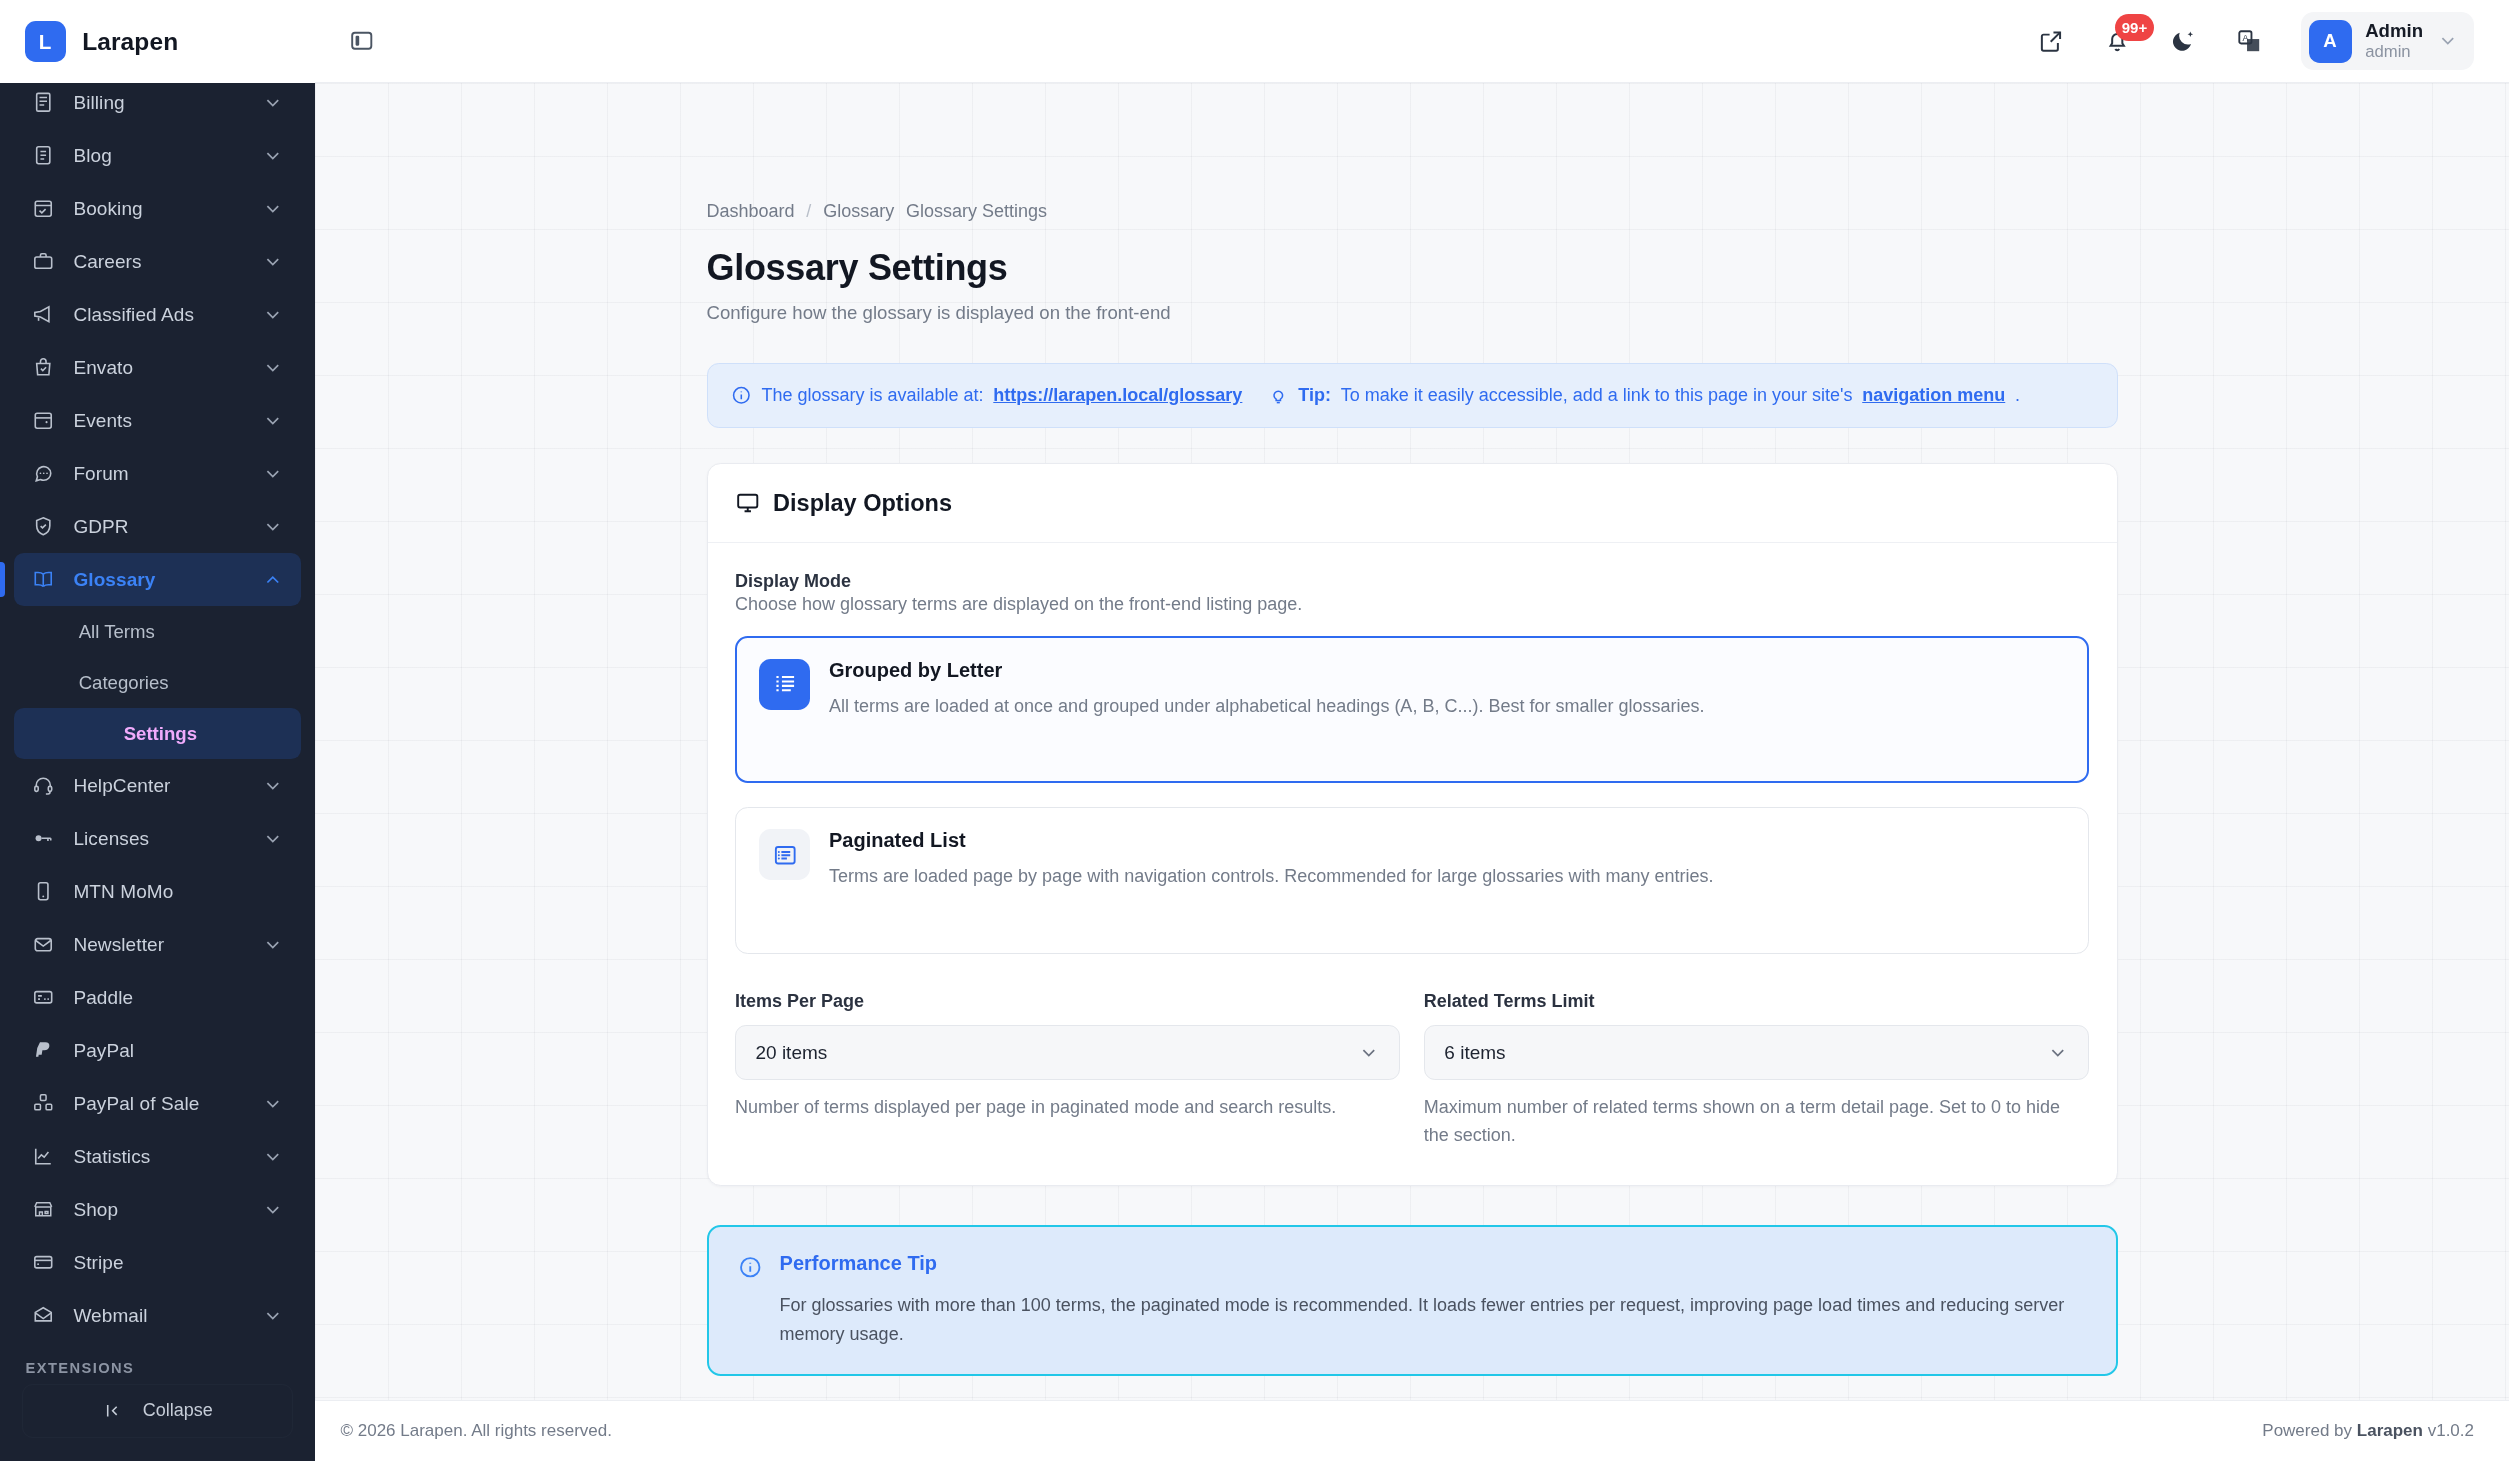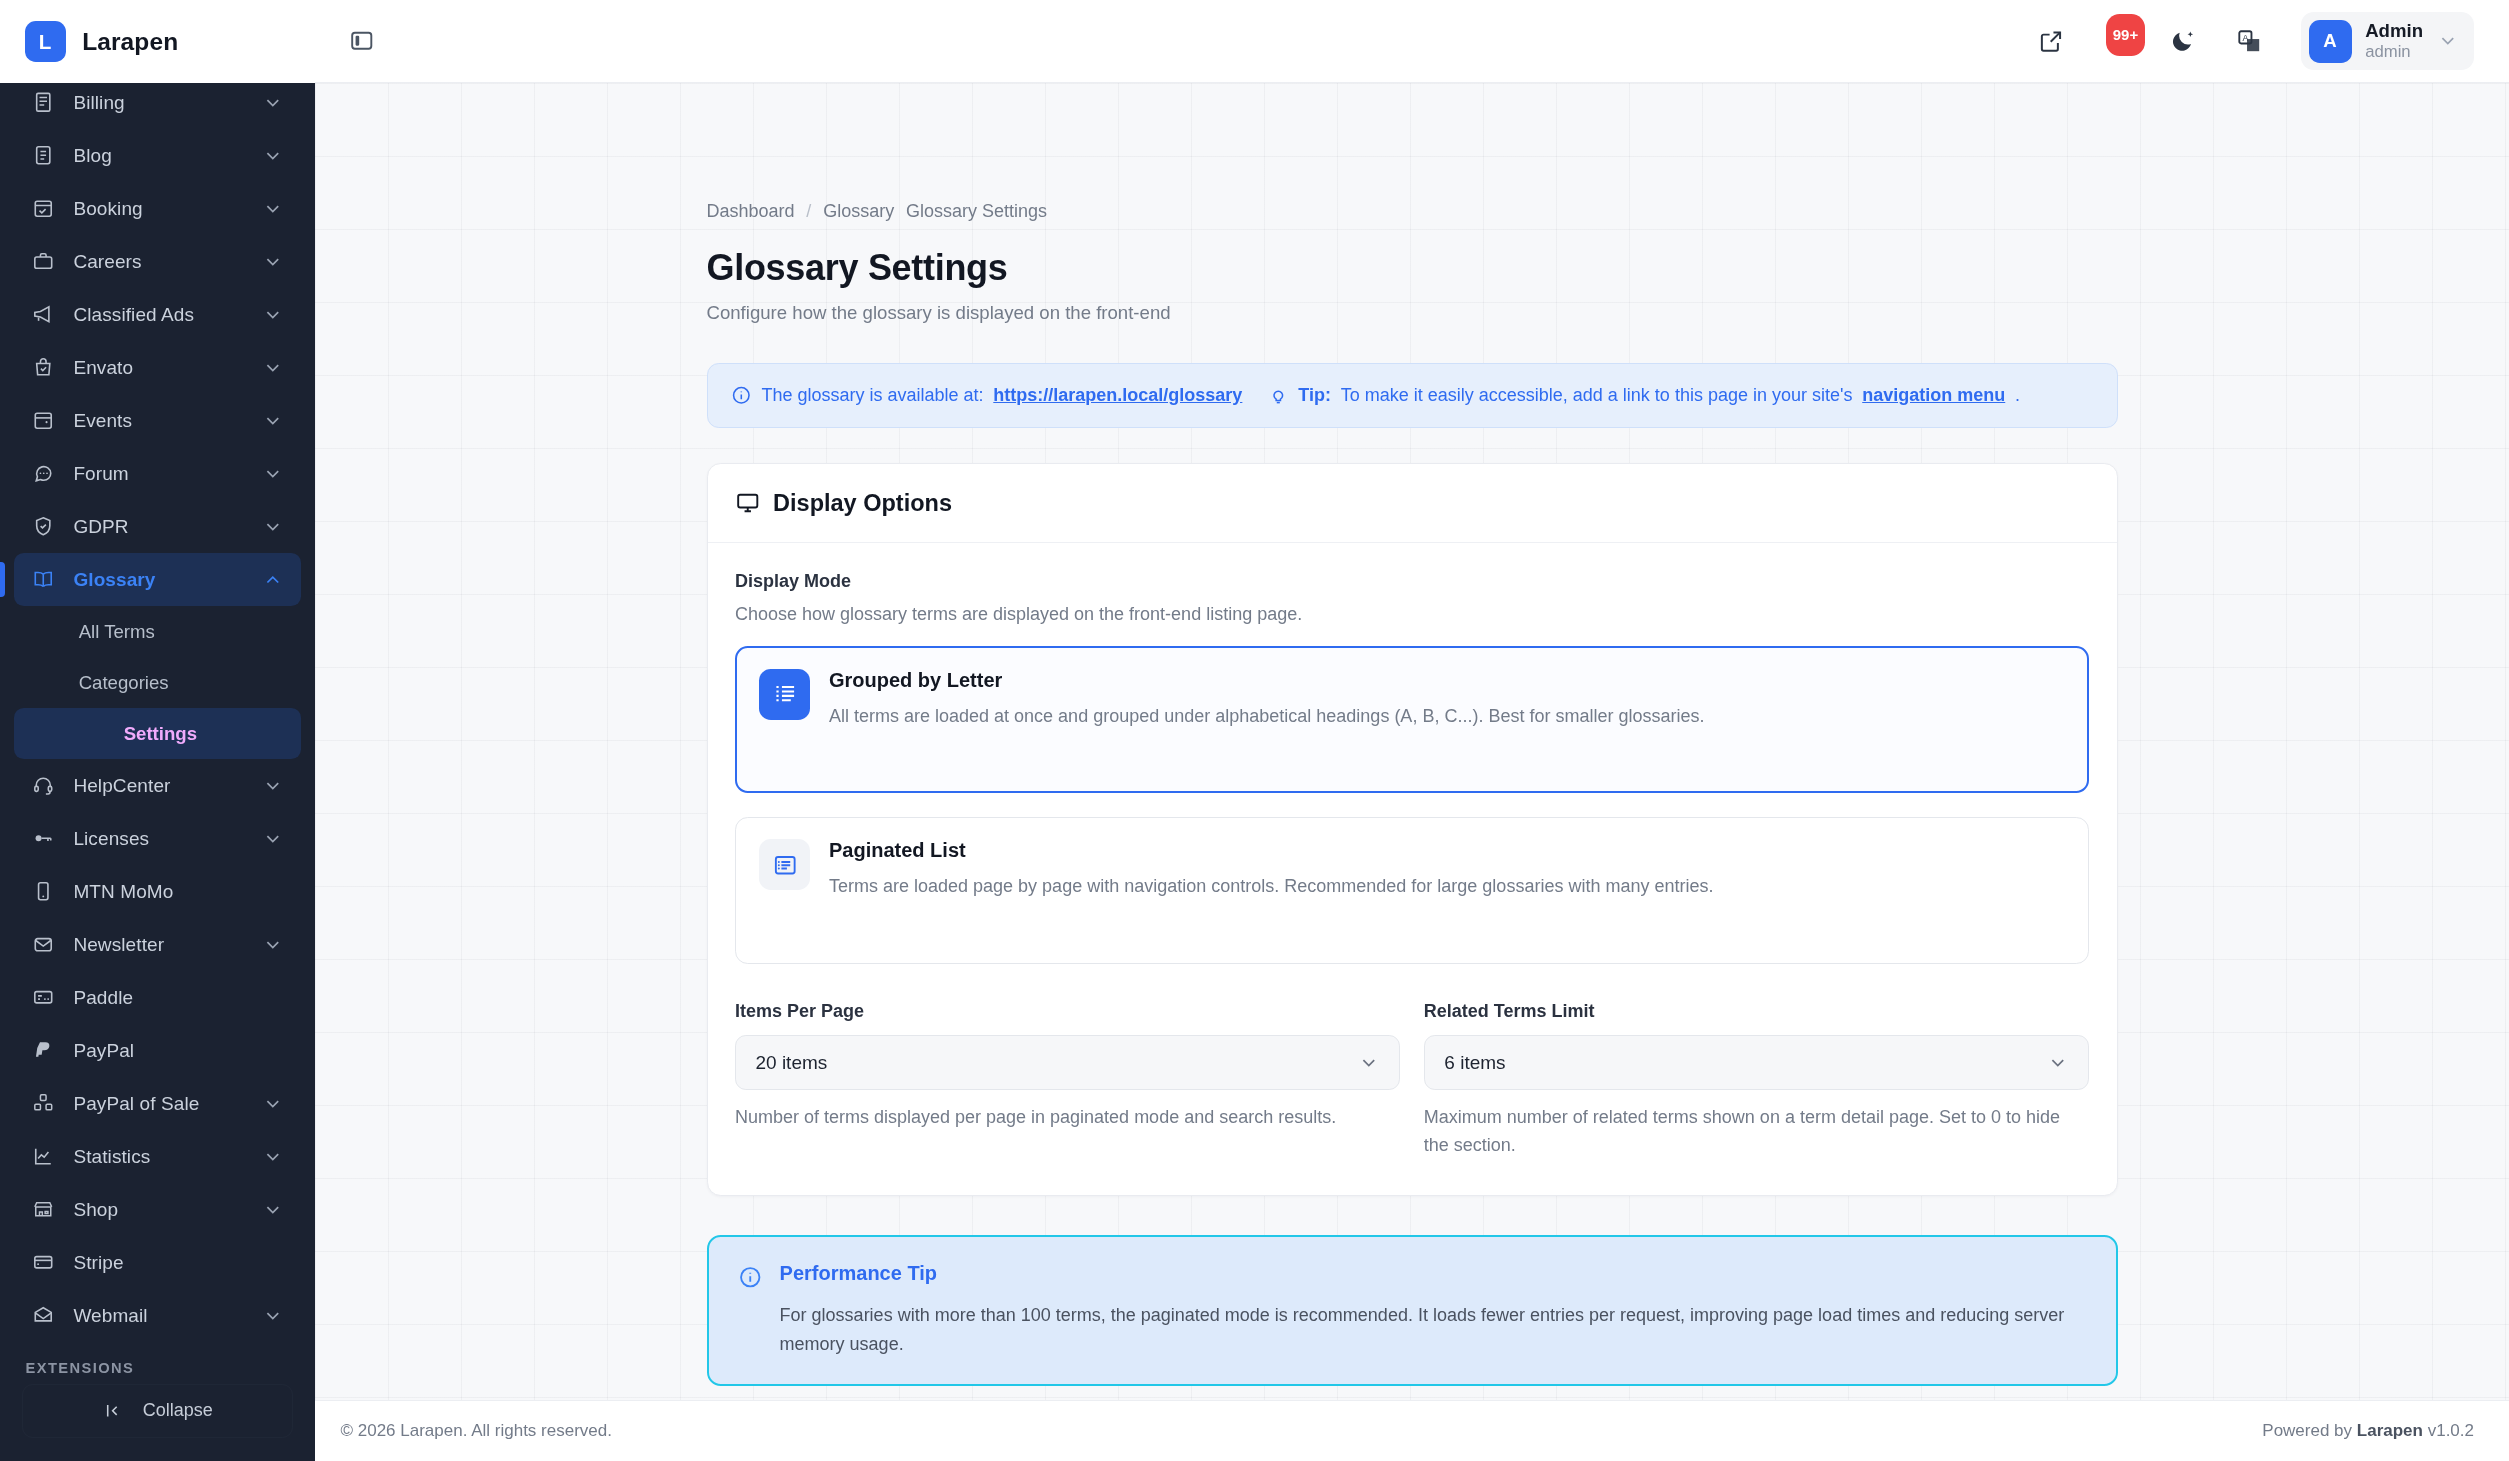--- a/index.html
+++ b/index.html
@@ -75,21 +75,21 @@
     height: 83px; flex: 0 0 83px; background: #fff; border-bottom: 1px solid #eceef2;
     display: flex; align-items: center; padding: 0 35px 0 25.5px;
   }
   .panel-toggle { width: 43px; height: 43px; display: flex; align-items: center; justify-content: center; cursor: pointer; color: #4b5563; }
   .panel-toggle svg { width: 25.5px; height: 25.5px; }
   .topbar-spacer { flex: 1 1 auto; }
   .topbar-actions { display: flex; align-items: center; gap: 29px; }
   .icon-btn { width: 37px; height: 37px; position: relative; display: flex; align-items: center; justify-content: center; cursor: pointer; color: #2b3442; }
   .icon-btn svg { width: 26.5px; height: 26.5px; }
   .badge {
-    position: absolute; top: -8.8px; left: 7px; min-width: 39px; height: 42px;
+    position: absolute; top: -8.8px; left: 16px; min-width: 39px; height: 27px;
     background: #ef4444; color: #fff; border-radius: 13.7px; font-size: 15px;
     font-weight: 700; display: flex; align-items: center; justify-content: center;
     padding: 0 6.9px;
   }
   .user-chip {
     display: flex; align-items: center; gap: 13.7px; background: #f4f5f7;
     border-radius: 12.7px; padding: 7.8px 15.7px 7.8px 7.8px; margin-left: 3.9px; cursor: pointer;
   }
   .avatar {
     width: 43px; height: 43px; border-radius: 10.8px; background: #2f6bf0; color: #fff;
@@ -130,21 +130,21 @@
   .card {
     margin-top: 35px; background: #fff; border: 1px solid #e9ebf0;
     border-radius: 13.7px; box-shadow: 0 1px 2.9px rgba(16,24,40,.04);
   }
   .card-head { display: flex; align-items: center; gap: 12.7px; padding: 25.5px 27.4px; border-bottom: 1px solid #eef0f4; }
   .card-head svg { width: 25.5px; height: 25.5px; color: #121722; }
   .card-title { font-size: 23.5px; font-weight: 700; color: #121722; }
   .card-body { padding: 27.4px 27.4px 35px; }
 
   .field-label { font-size: 18px; font-weight: 600; color: #2b3240; }
-  .field-desc { margin-top: 12px; font-size: 18px; color: #737b89; }
+  .field-desc { margin-top: 2px; font-size: 18px; color: #737b89; }
 
   .mode-grid { display: grid; grid-template-columns: 1fr; gap: 23.5px; margin-top: 21.6px; }
   .mode-card {
     border: 1px solid #e4e7ec; border-radius: 12.7px; background: #fff;
     padding: 21.6px 23.5px; display: flex; gap: 18.6px; cursor: pointer; min-height: 147px;
   }
   .mode-card.selected { border: 2px solid #2f6bf0; background: #fbfcff; padding: 20.6px 22.5px; }
   .mode-ico {
     width: 51px; height: 51px; flex: 0 0 51px; border-radius: 11.8px;
     background: #f1f3f7; display: flex; align-items: center; justify-content: center; color: #2f6bf0;

